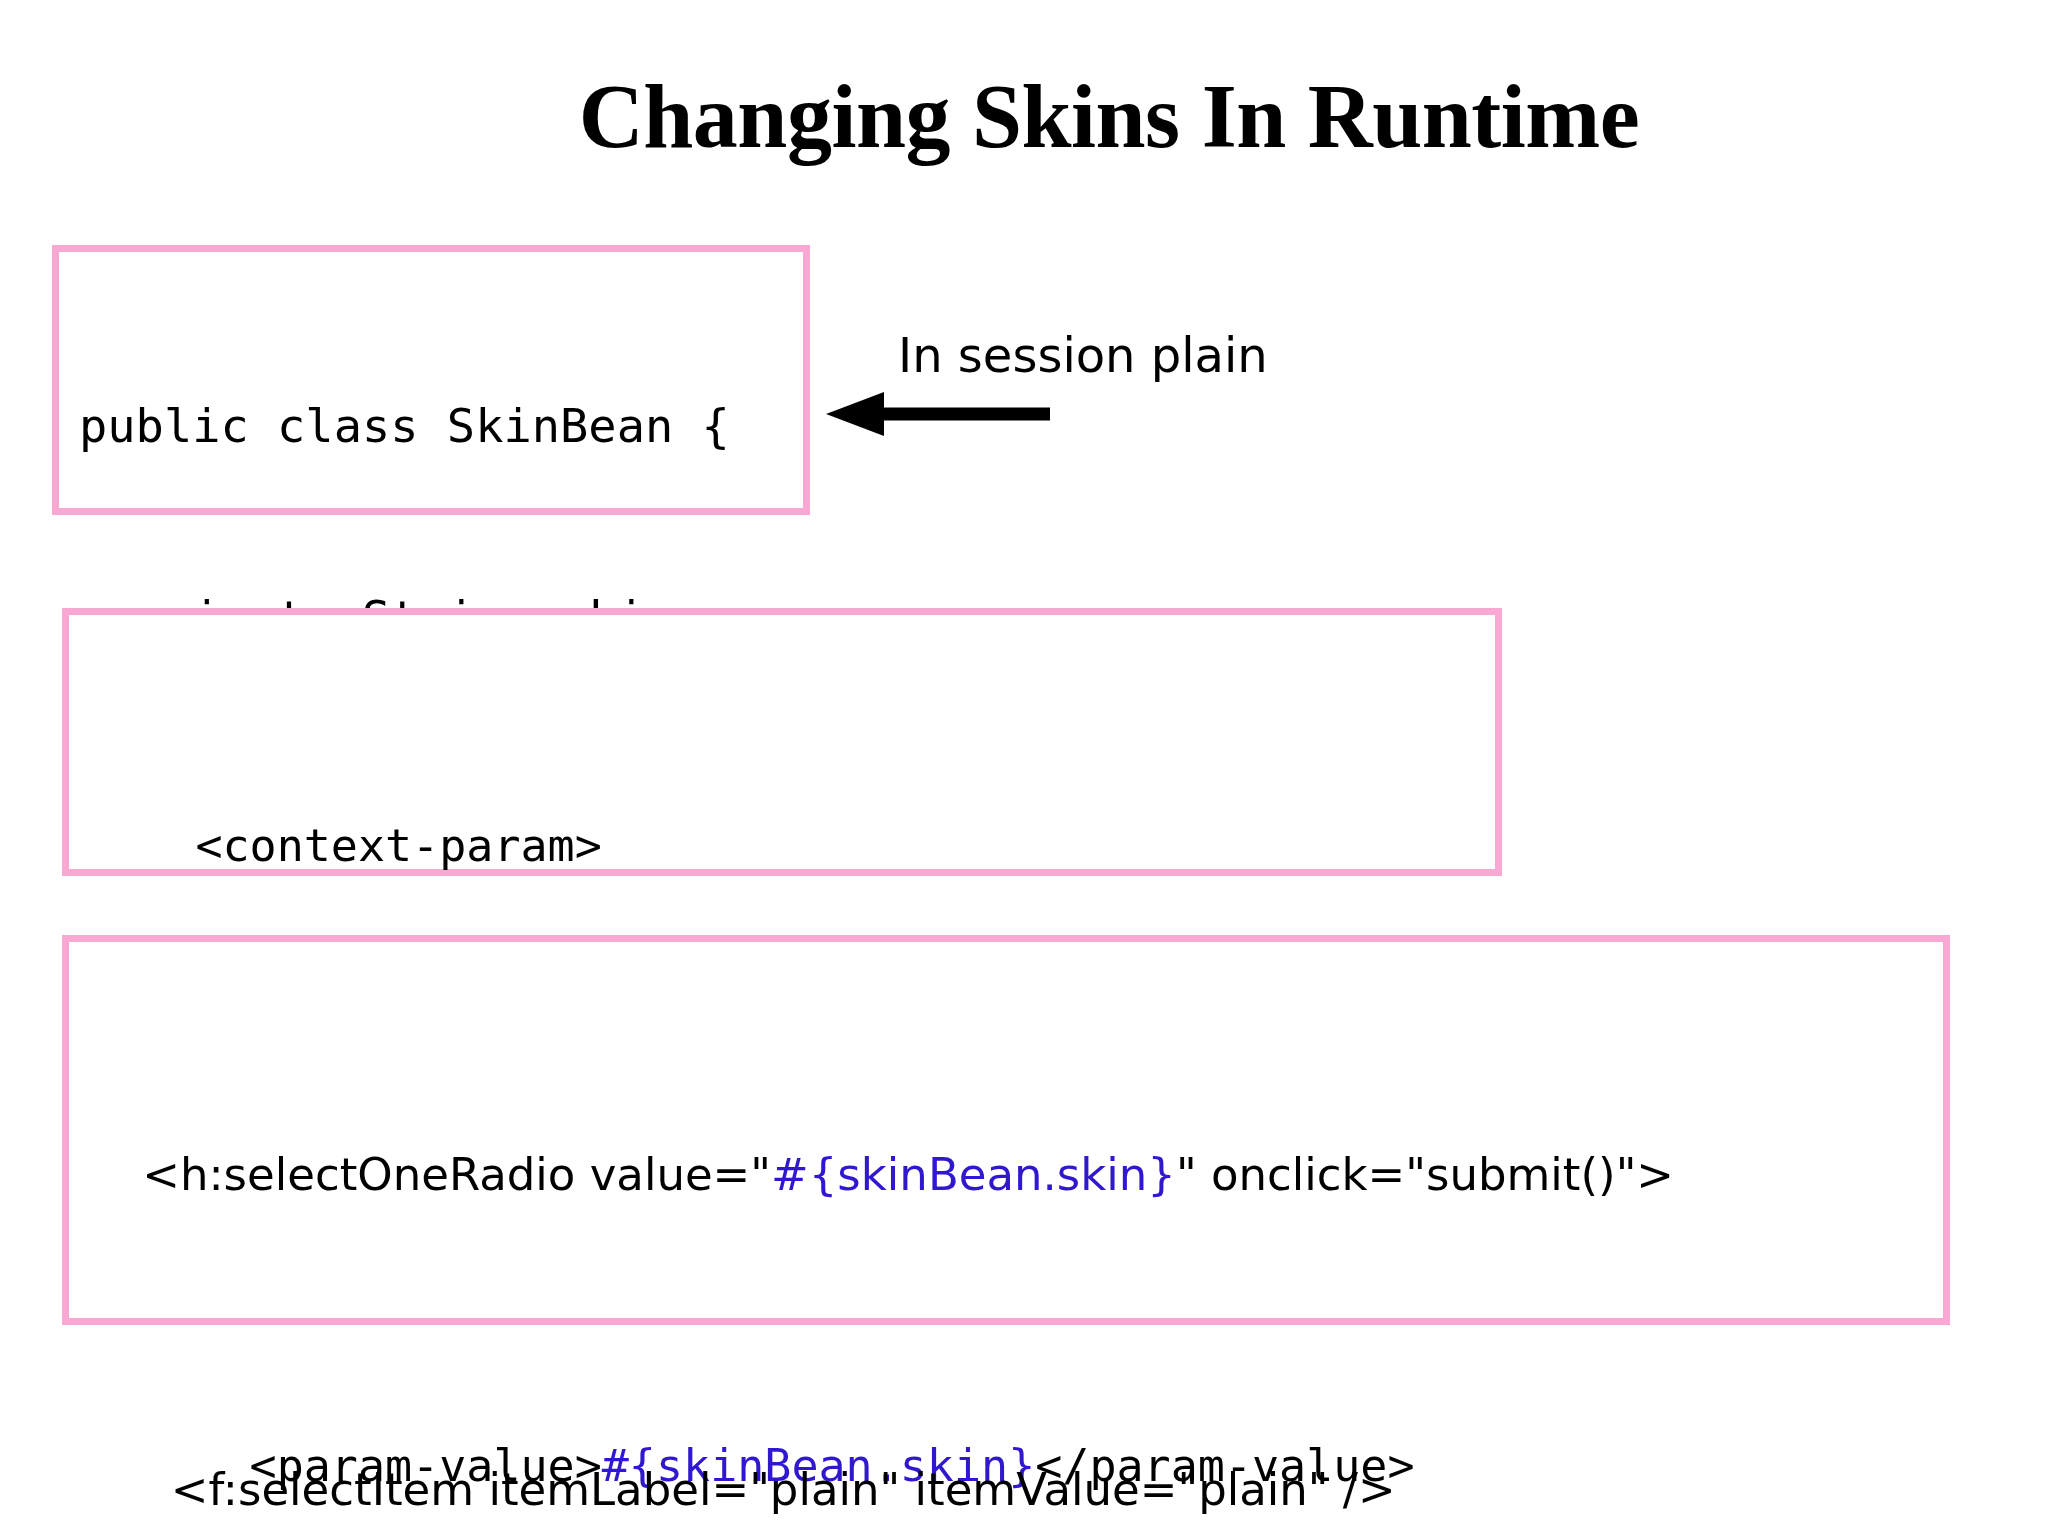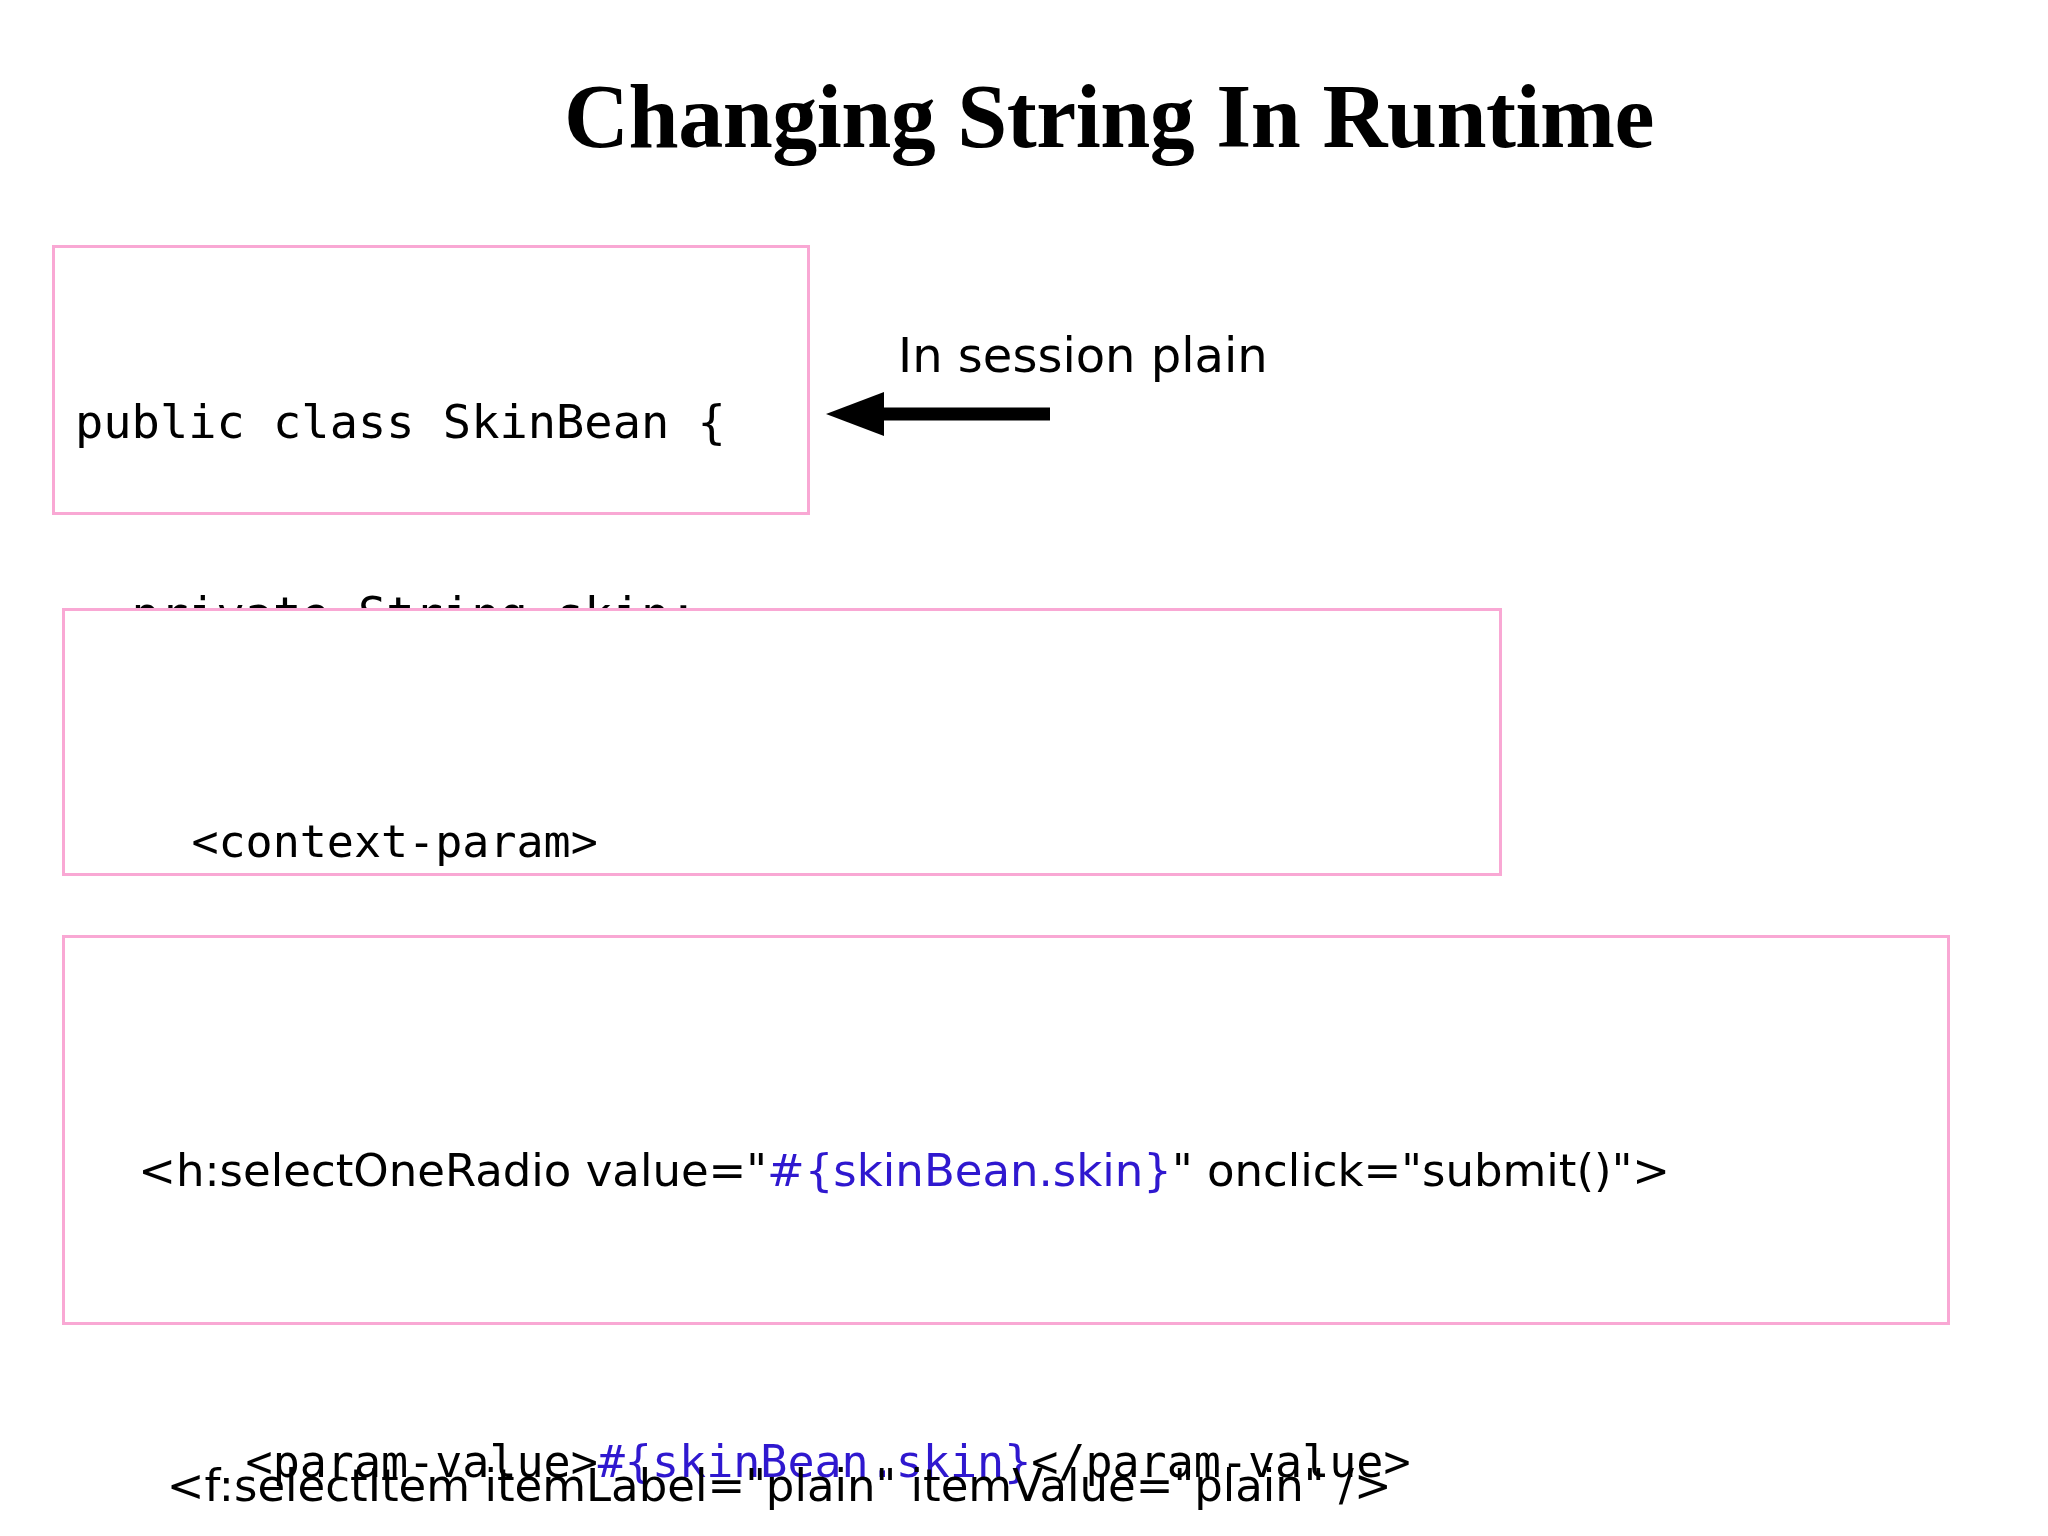--- a/index.html
+++ b/index.html
@@ -30,21 +30,21 @@
     font-size: 90px;
     line-height: 1.0;
     letter-spacing: -0.5px;
     color: #000000;
     white-space: nowrap;
   }
 
   
   .code-box {
     position: absolute;
-    border: 3px solid #f9a8d4;
+    border: 7px solid #f9a8d4;
     background: #ffffff;
     box-sizing: border-box;
     color: #000000;
     white-space: pre;
   }
   .code-line {
     white-space: pre;
     color: #000000;
   }
   .el { color: #2f18cf; }
@@ -101,21 +101,21 @@
     position: absolute;
     left: 826px;
     top: 390px;
     width: 224px;
     height: 48px;
   }
 </style>
 </head>
 <body>
 
-<div id="slide-title">Changing String In Runtime</div>
+<div id="slide-title">Changing Skins In Runtime</div>
 
 <div class="code-box" id="box-java">
   <div class="code-line">public class SkinBean {</div>
   <div class="code-line">  private String skin;</div>
   <div class="code-line">  // getter, setter</div>
   <div class="code-line">}</div>
 </div>
 
 <div id="annotation-label">In session plain</div>
 

